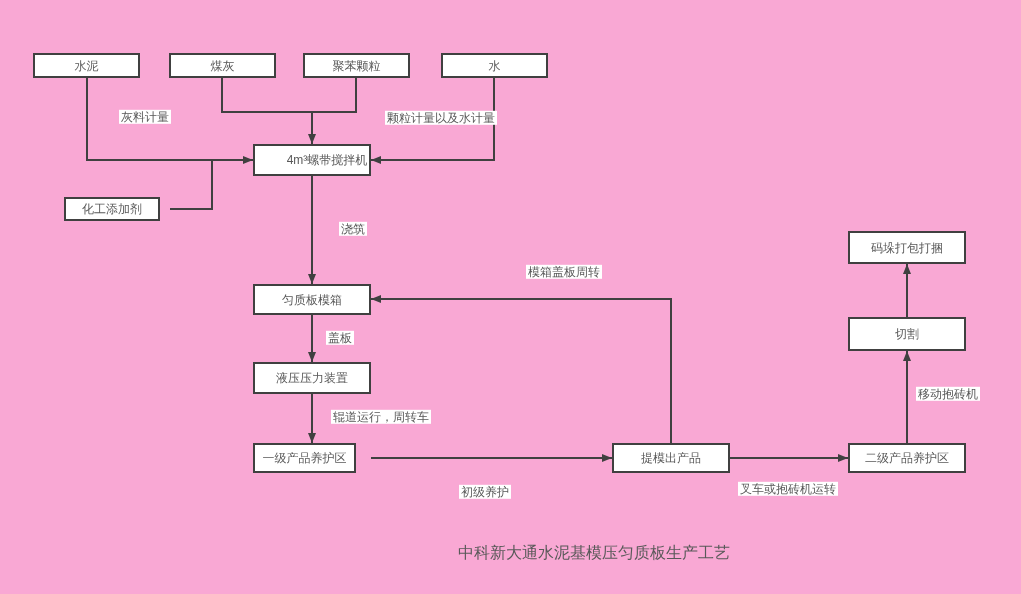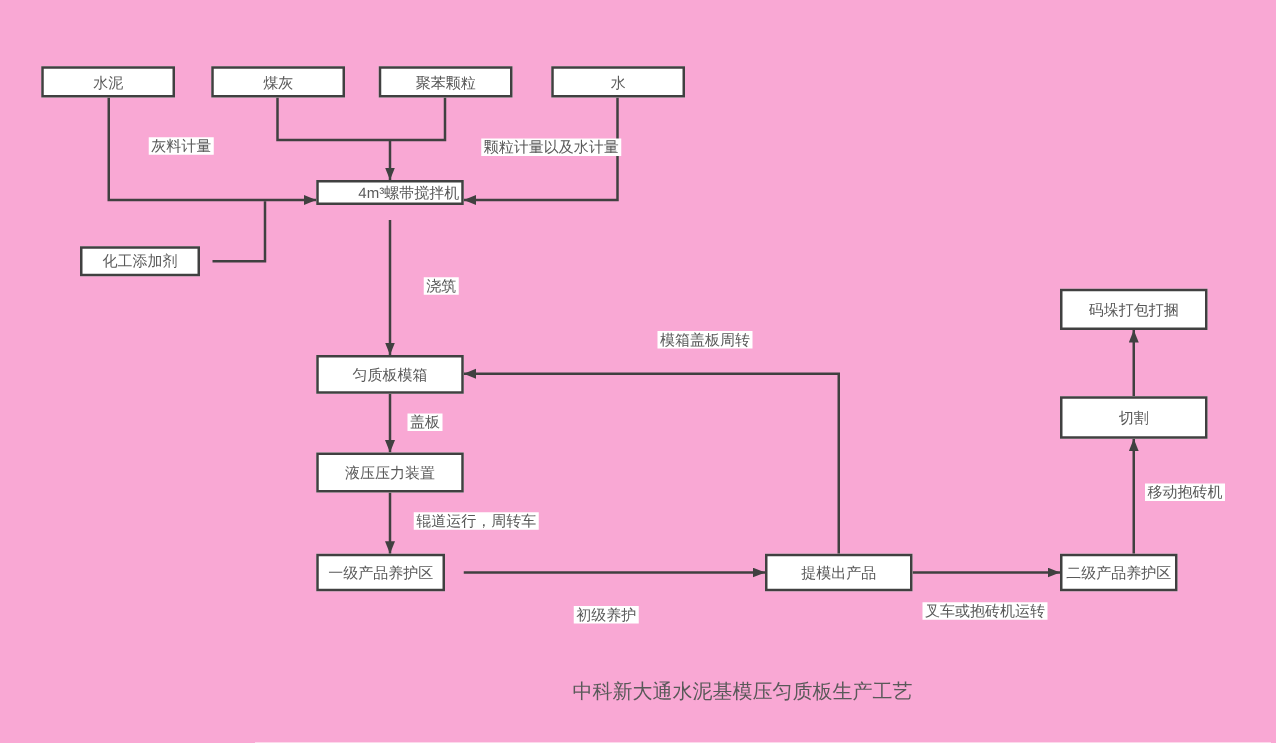--- a/index.html
+++ b/index.html
@@ -78,27 +78,27 @@
         <polyline points="907,443 907,351" fill="none" stroke="#404040" stroke-width="2" marker-end="url(#arrowhead)"></polyline>
         <polyline points="907,317 907,264" fill="none" stroke="#404040" stroke-width="2" marker-end="url(#arrowhead)"></polyline>
       </g>
   </svg>
 
   <div id="node-group">
       <div class="node" style="left: 33px; top: 53px; width: 107px; height: 25px;">水泥</div>
       <div class="node" style="left: 169px; top: 53px; width: 107px; height: 25px;">煤灰</div>
       <div class="node" style="left: 303px; top: 53px; width: 107px; height: 25px;">聚苯颗粒</div>
       <div class="node" style="left: 441px; top: 53px; width: 107px; height: 25px;">水</div>
-      <div class="node" style="left: 253px; top: 144px; width: 118px; height: 20px; padding-left: 30px;">4m³螺带搅拌机</div>
+      <div class="node" style="left: 253px; top: 144px; width: 118px; height: 32px; padding-left: 30px;">4m³螺带搅拌机</div>
       <div class="node" style="left: 64px; top: 197px; width: 96px; height: 24px;">化工添加剂</div>
       <div class="node" style="left: 253px; top: 284px; width: 118px; height: 31px;">匀质板模箱</div>
       <div class="node" style="left: 253px; top: 362px; width: 118px; height: 32px;">液压压力装置</div>
       <div class="node" style="left: 253px; top: 443px; width: 103px; height: 30px;">一级产品养护区</div>
       <div class="node" style="left: 612px; top: 443px; width: 118px; height: 30px;">提模出产品</div>
-      <div class="node" style="left: 848px; top: 443px; width: 94px; height: 30px;">二级产品养护区</div>
+      <div class="node" style="left: 848px; top: 443px; width: 118px; height: 30px;">二级产品养护区</div>
       <div class="node" style="left: 848px; top: 317px; width: 118px; height: 34px;">切割</div>
       <div class="node" style="left: 848px; top: 231px; width: 118px; height: 33px;">码垛打包打捆</div>
     </div>
   <div id="label-group">
       <div class="edge-label" style="left: 145px; top: 117px;">灰料计量</div>
       <div class="edge-label" style="left: 401px; top: 118px; margin-left: 40px;">颗粒计量以及水计量</div>
       <div class="edge-label" style="left: 342px; top: 229px; margin-left: 11px;">浇筑</div>
       <div class="edge-label" style="left: 564px; top: 272px;">模箱盖板周转</div>
       <div class="edge-label" style="left: 340px; top: 338px;">盖板</div>
       <div class="edge-label" style="left: 381px; top: 417px;">辊道运行，周转车</div>

